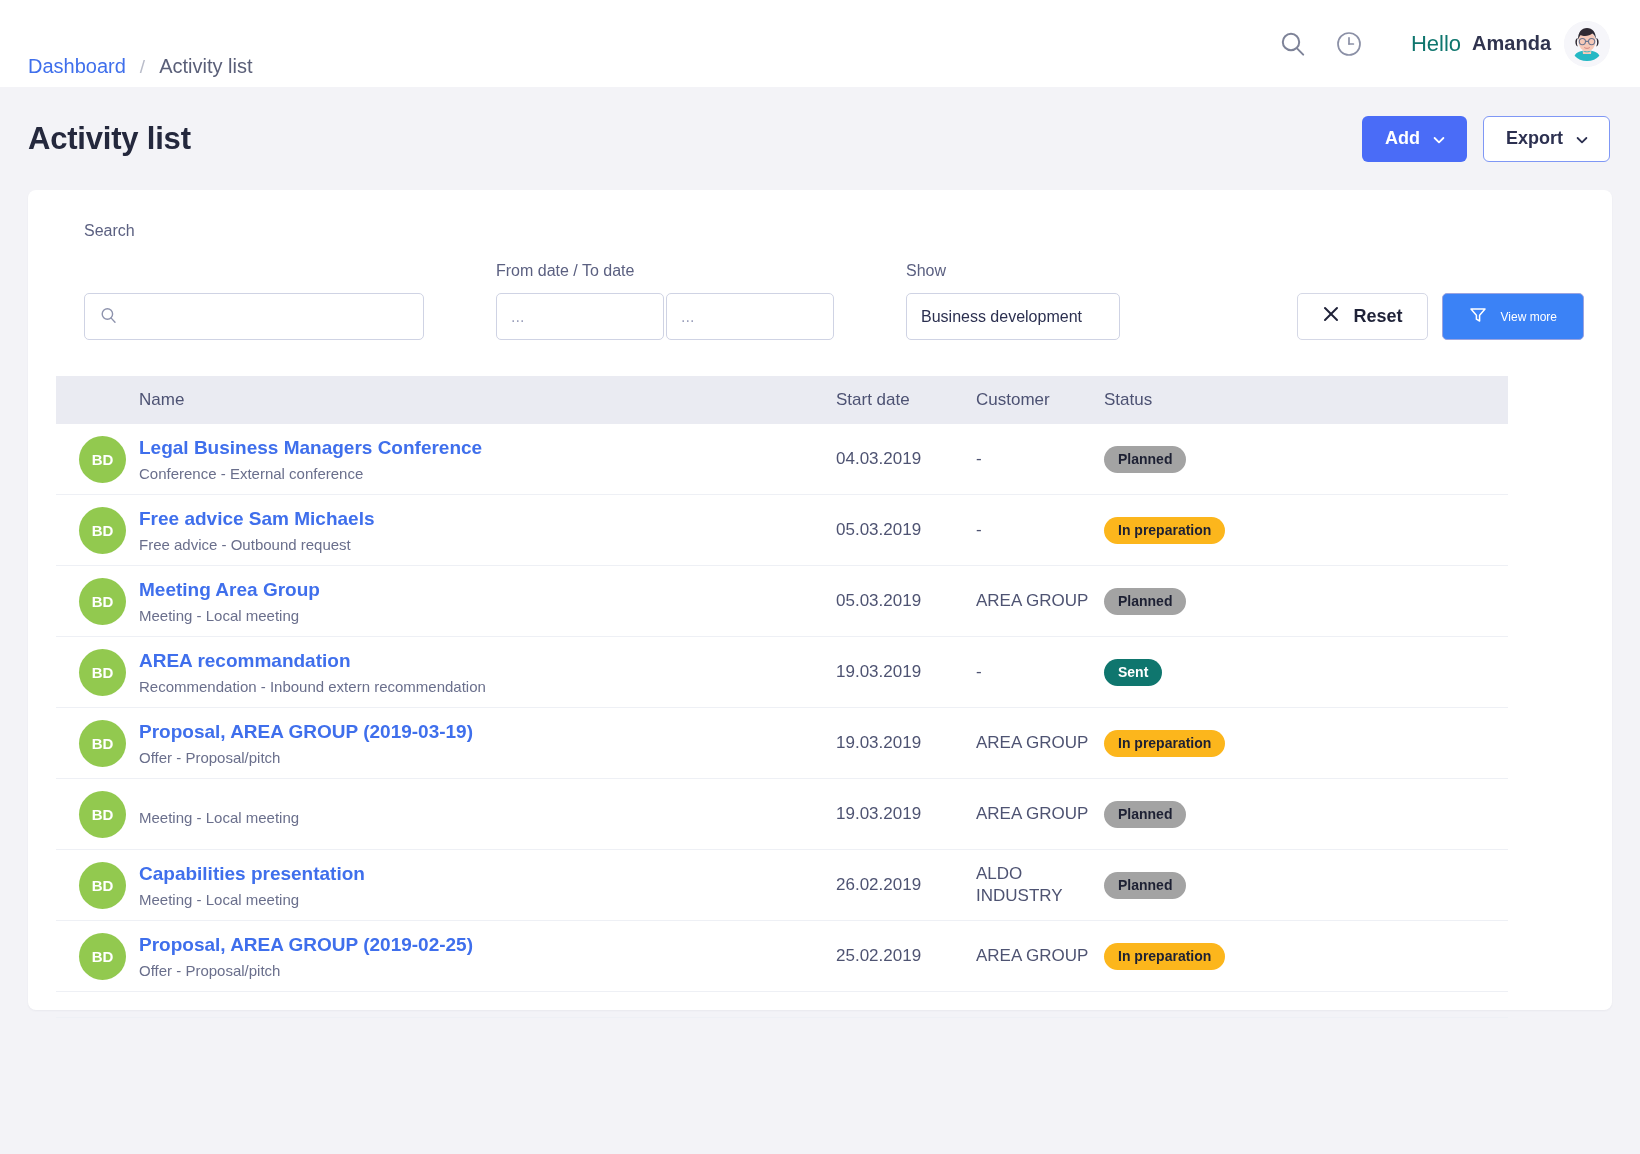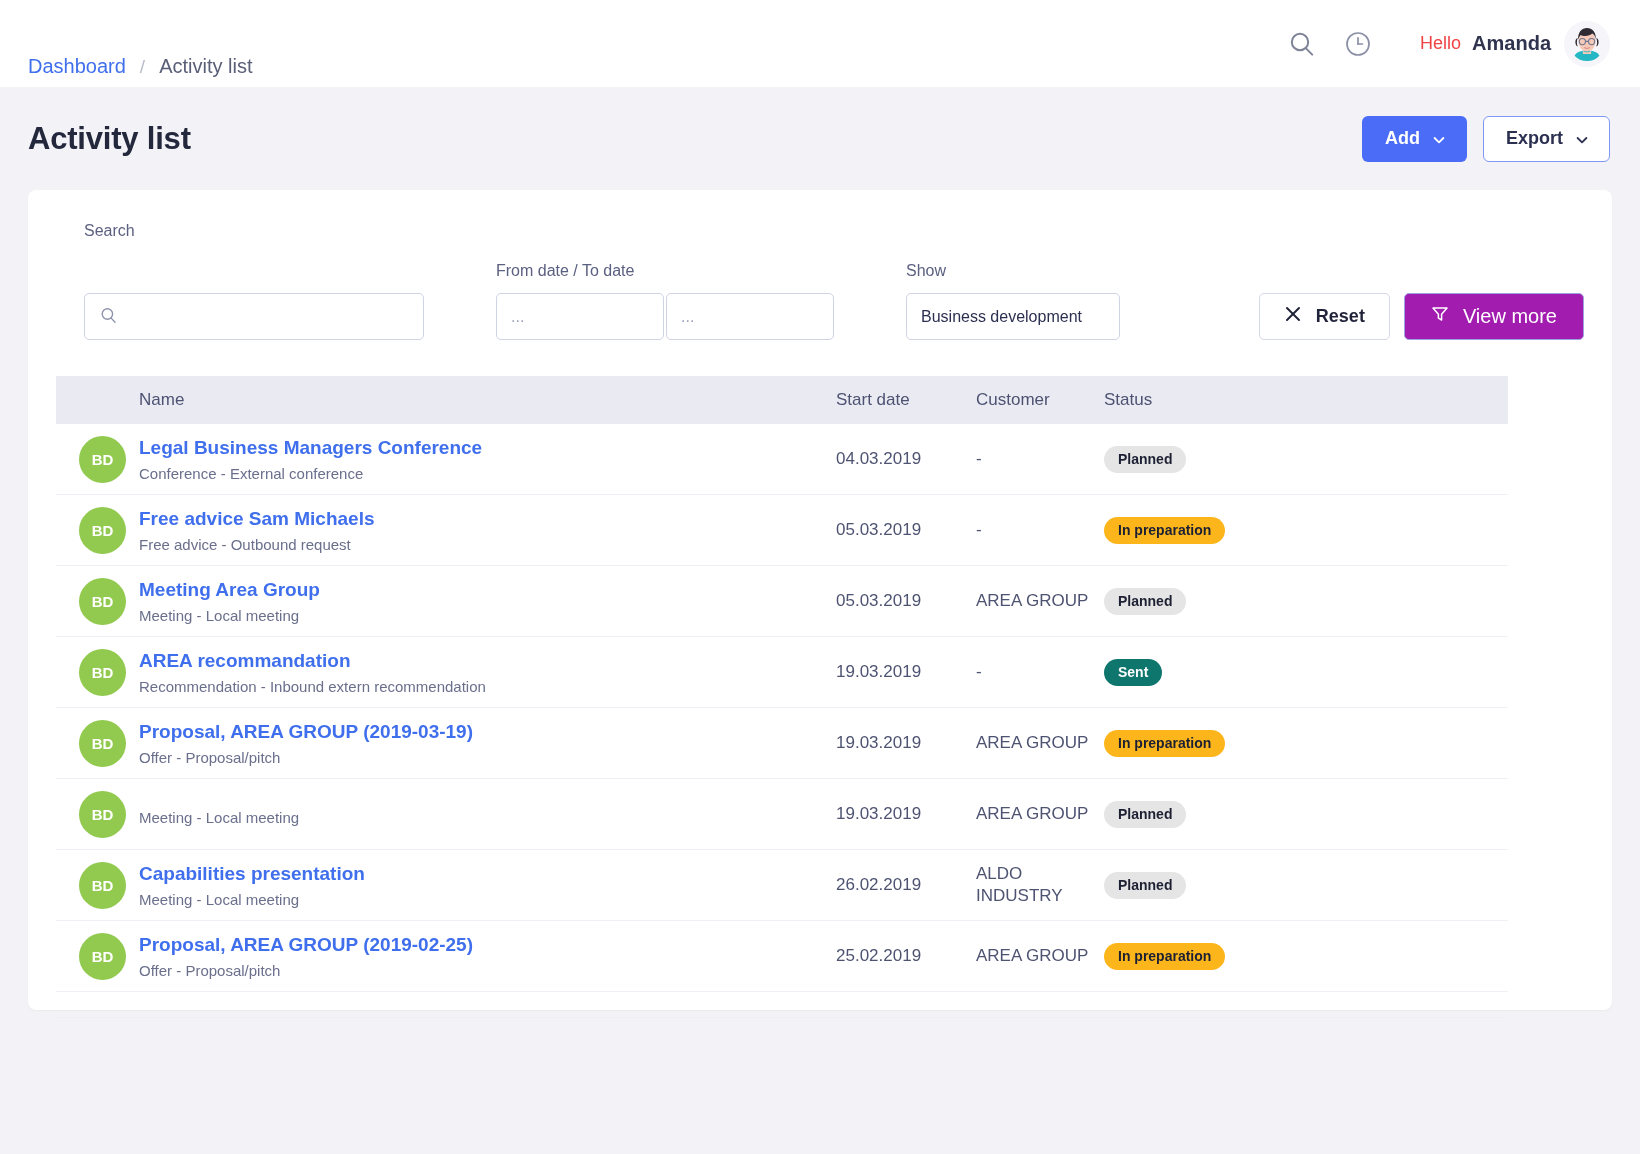--- a/index.html
+++ b/index.html
@@ -31,21 +31,21 @@
     display: flex;
     align-items: center;
     gap: 0;
   }
   .icon-btn {
     width: 56px; height: 56px;
     display: flex; align-items: center; justify-content: center;
     cursor: pointer;
   }
   .hello-wrap { display: flex; align-items: center; gap: 11px; margin-left: 34px; }
-  .hello-text { font-size: 18px; color: #ef4444; }
+  .hello-text { font-size: 22px; color: #0f766e; }
   .hello-name { font-size: 20px; font-weight: bold; color: #30344f; }
   .avatar {
     width: 46px; height: 46px; border-radius: 50%;
     margin-left: 13px; overflow: hidden;
     background: #f4f4f8;
     display: block;
     cursor: pointer;
   }
 
   
@@ -111,22 +111,22 @@
   .show-group .inp { width: 214px; }
 
   .filter-actions { margin-left: auto; display: flex; gap: 14px; align-items: flex-end; }
   .btn-reset {
     background: #fff; border: 1px solid #d5d8e6; color: #1f2238;
     height: 47px; padding: 0 24px; font-size: 18px; font-weight: bold;
     border-radius: 5px; display: inline-flex; align-items: center; gap: 14px; cursor: pointer;
     font-family: "Liberation Sans", sans-serif;
   }
   .btn-viewmore {
-    background: #a21caf; border: 1px solid #9ba4e0; color: #fff;
-    height: 47px; padding: 0 26px; font-size: 20px;
+    background: #3b82f6; border: 1px solid #9ba4e0; color: #fff;
+    height: 47px; padding: 0 26px; font-size: 12px;
     border-radius: 5px; display: inline-flex; align-items: center; gap: 14px; cursor: pointer;
     font-family: "Liberation Sans", sans-serif;
     margin-top: 16px;
   }
 
   
   .table { margin-top: 36px; width: 1452px; }
   .thead {
     display: flex; align-items: center;
     background: #eaebf2;
@@ -161,21 +161,21 @@
   .cell-date { font-size: 17px; color: #4e5372; }
   .cell-cust { font-size: 17px; color: #4e5372; line-height: 1.28; }
   .pill {
     display: inline-block;
     border-radius: 14px;
     font-size: 14px; font-weight: bold;
     padding: 6px 14px 7px 14px;
     color: #1d2033;
     line-height: 1;
   }
-  .pill-planned { background: #e5e5e5; }
+  .pill-planned { background: #a3a3a3; }
   .pill-inprep  { background: #fcb61c; }
   .pill-sent    { background: #0f766e; color: #ffffff; }
 
   .table-foot { height: 26px; border-bottom: 1px solid #eef0f5; }
 
   
   .footer {
     position: absolute; left: 0; bottom: 0;
     width: 1640px; height: 96px;
     background: #edeef3;

